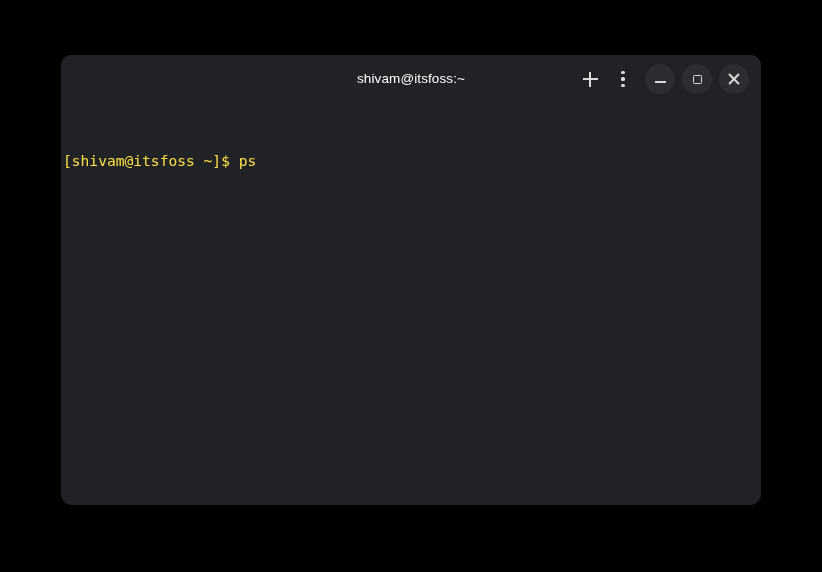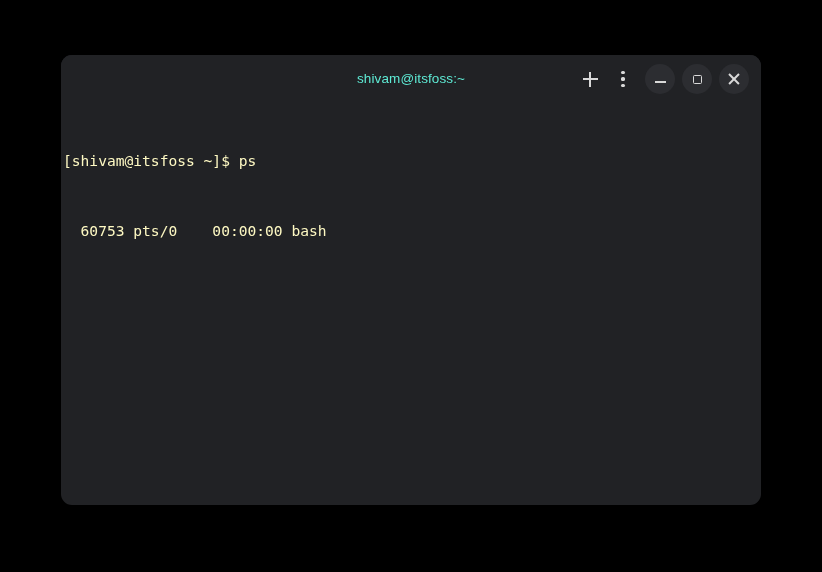--- a/index.html
+++ b/index.html
@@ -31,21 +31,21 @@
     position: relative;
     height: 48px;
     background: #212225;
     display: flex;
     align-items: center;
     justify-content: center;
   }
   #window-title {
     font-family: "Liberation Sans", sans-serif;
     font-size: 13.5px;
-    color: #5eead4;
+    color: #ffffff;
     letter-spacing: 0.1px;
     white-space: nowrap;
     position: absolute;
     left: 0; right: 0;
     text-align: center;
     top: 16px;
     pointer-events: none;
   }
   #titlebar-actions {
     position: absolute;
@@ -126,21 +126,21 @@
   #screen {
     position: absolute;
     left: 0;
     top: 48px;
     right: 0;
     bottom: 0;
     padding: 0 0 0 2px;
     font-family: "DejaVu Sans Mono", "Liberation Mono", monospace;
     font-size: 14.6px;
     line-height: 23.2px;
-    color: #fef9c3;
+    color: #fde047;
     white-space: pre;
     overflow: hidden;
   }
   .row { height: 23.2px; }
 </style>
 </head>
 <body>
 
 <div id="terminal-window">
 
@@ -165,21 +165,20 @@
         <span class="glyph-max"></span>
       </div>
       <div class="tb-btn circle">
         <span class="glyph-close"></span>
       </div>
     </div>
   </div>
 
   <div id="screen">
     <div class="row"><span>[shivam@itsfoss ~]$</span><span> </span><span>ps</span></div>
-    <div class="row">  60753 pts/0    00:00:00 bash</div>
 
     
 
     
 
     
   </div>
 
 </div>
 

